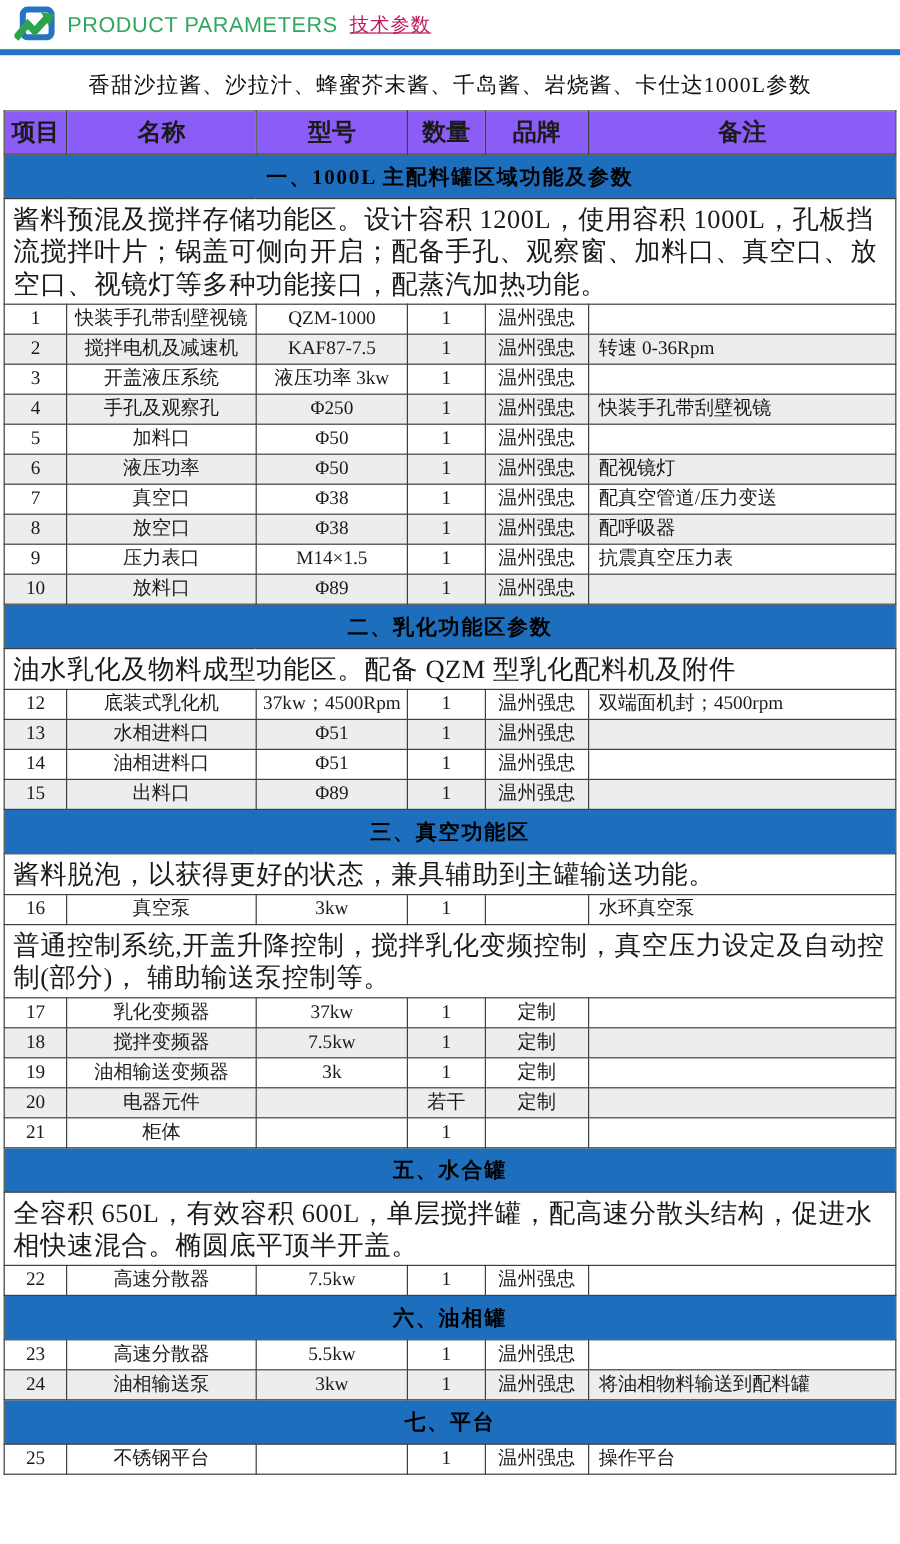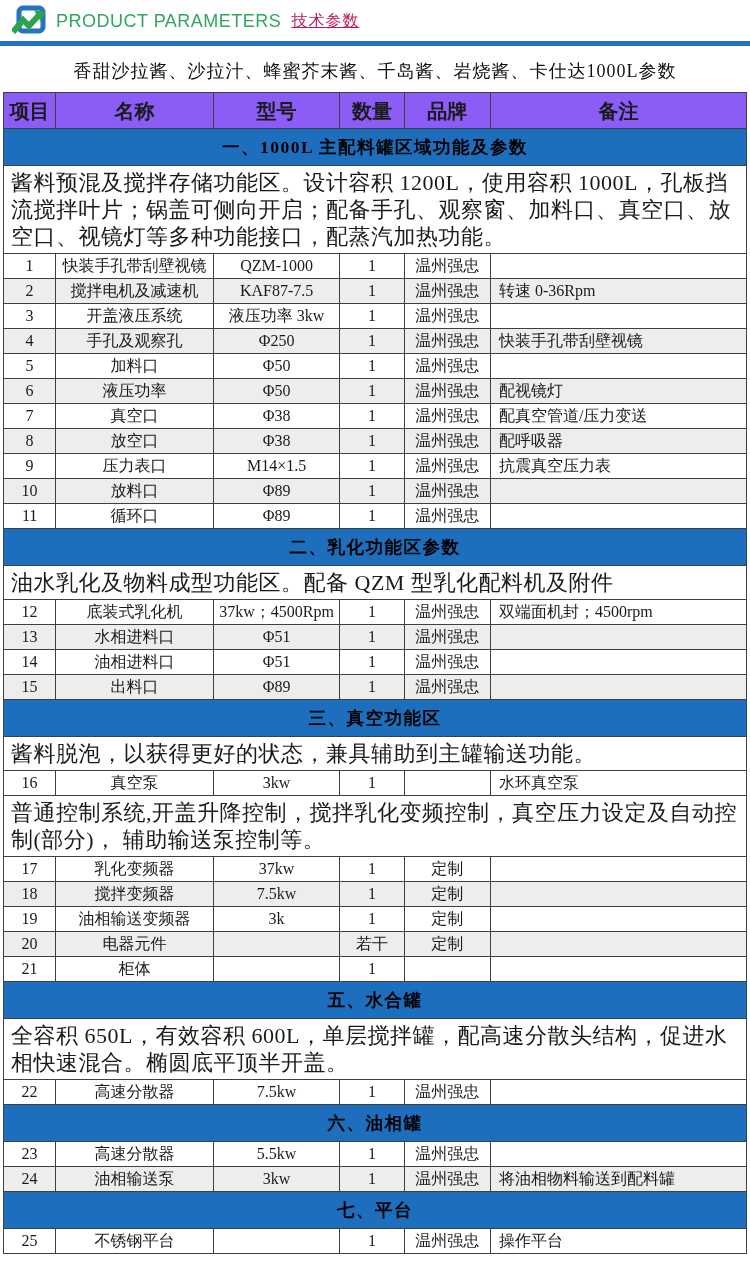--- a/index.html
+++ b/index.html
@@ -172,28 +172,20 @@
         <td class="note-cell">抗震真空压力表</td>
       </tr>
       <tr class="zebra">
         <td>10</td>
         <td>放料口</td>
         <td>Φ89</td>
         <td>1</td>
         <td>温州强忠</td>
         <td class="note-cell"></td>
       </tr>
-      <tr>
-        <td>11</td>
-        <td>循环口</td>
-        <td>Φ89</td>
-        <td>1</td>
-        <td>温州强忠</td>
-        <td class="note-cell"></td>
-      </tr>
       <tr class="section-row">
         <td colspan="6">二、乳化功能区参数</td>
       </tr>
       <tr class="desc-row">
         <td colspan="6">油水乳化及物料成型功能区。配备 QZM 型乳化配料机及附件</td>
       </tr>
       <tr>
         <td>12</td>
         <td>底装式乳化机</td>
         <td>37kw；4500Rpm</td>

